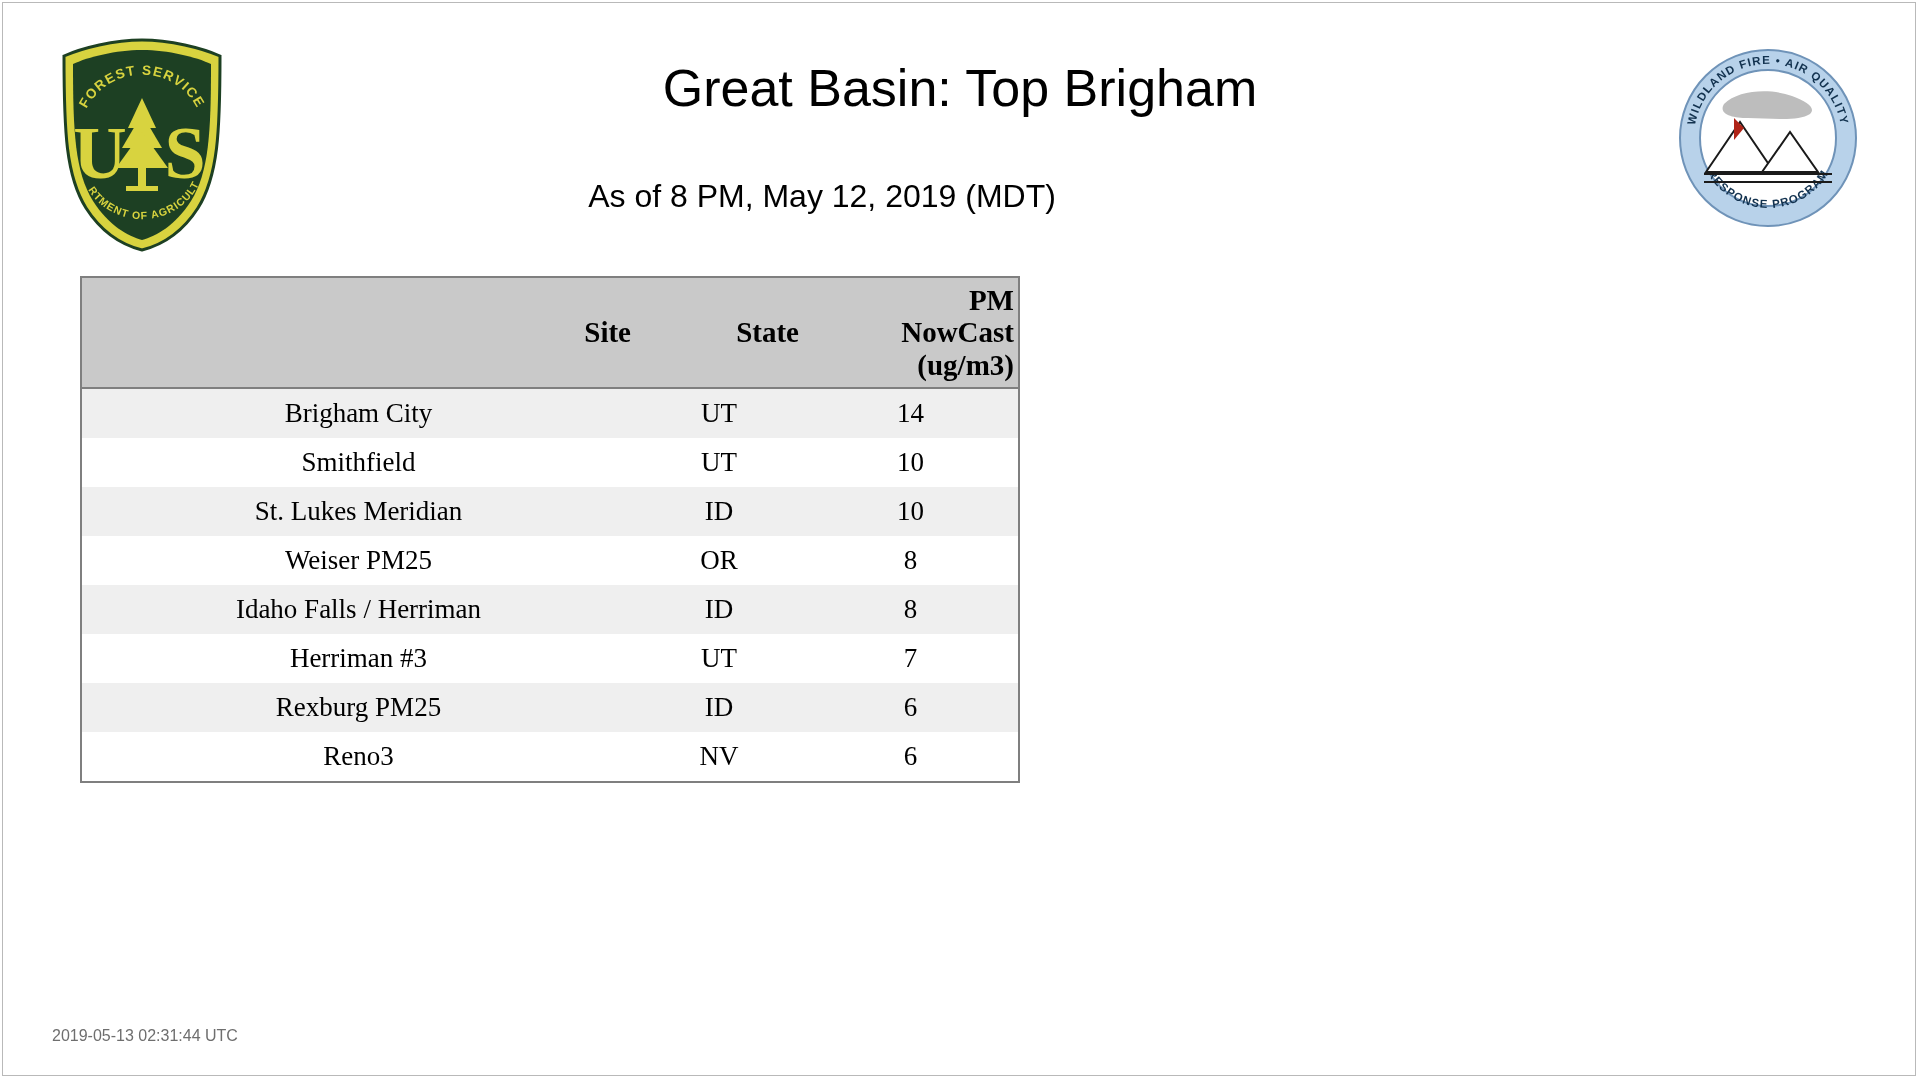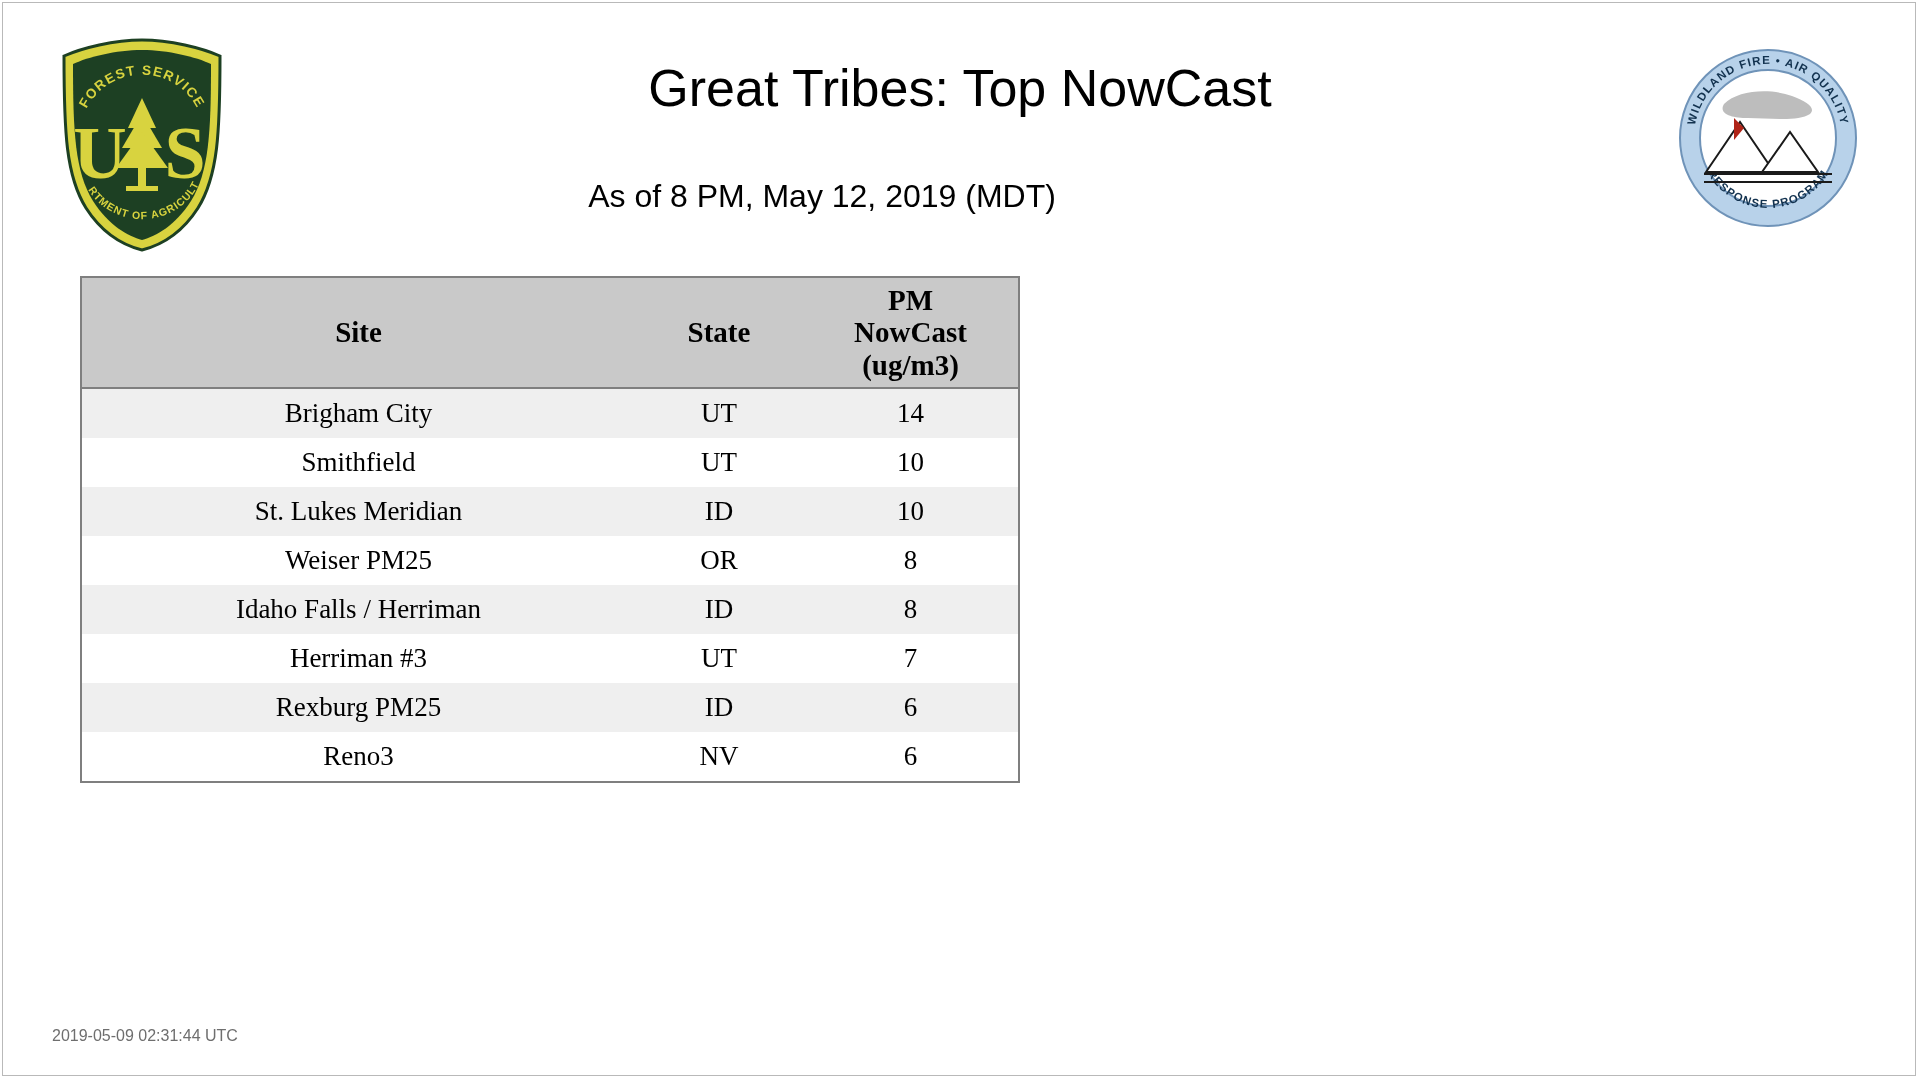--- a/index.html
+++ b/index.html
@@ -78,21 +78,21 @@
   table.nowcast {
     border-collapse: collapse;
     width: 912px;
     table-layout: fixed;
     border: 2px solid #7f7f7f;
   }
   table.nowcast th {
     background: #c9c9c9;
     font-weight: bold;
     font-size: 29px;
-    text-align: center;
+    text-align: right;
     vertical-align: middle;
     padding: 6px 4px;
     border: none;
     color: #000;
     line-height: 1.12;
   }
   thead tr {
     border-bottom: 2px solid #7f7f7f;
   }
   table.nowcast th.c-site { width: 545px; }
@@ -177,21 +177,21 @@
 
     <path d="M28 124 L62 74 L96 124 Z" fill="#ffffff" stroke="#1a1a1a" stroke-width="2"></path>
     <path d="M84 124 L112 84 L140 124 Z" fill="#ffffff" stroke="#1a1a1a" stroke-width="2"></path>
 
     <path d="M56 70 L56 92 L66 80 Z" fill="#b02418"></path>
     <line x1="26" y1="126" x2="154" y2="126" stroke="#1a1a1a" stroke-width="2"></line>
     <line x1="26" y1="134" x2="154" y2="134" stroke="#1a1a1a" stroke-width="2"></line>
   </svg>
 </div>
 
-<div class="header-title">Great Tribes: Top NowCast</div>
+<div class="header-title">Great Basin: Top Brigham</div>
 <div class="header-subtitle">As of  8 PM, May 12, 2019 (MDT)</div>
 
 <div class="table-wrap">
   <table class="nowcast">
     <thead>
       <tr>
         <th class="c-site">Site</th>
         <th class="c-state">State</th>
         <th class="c-pm">
           <span class="head-pm-line">PM</span>
@@ -238,13 +238,13 @@
       </tr>
       <tr>
         <td>Reno3</td>
         <td>NV</td>
         <td>6</td>
       </tr>
     </tbody>
   </table>
 </div>
 
-<div class="timestamp">2019-05-09 02:31:44 UTC</div>
+<div class="timestamp">2019-05-13 02:31:44 UTC</div>
 
 </body></html>

